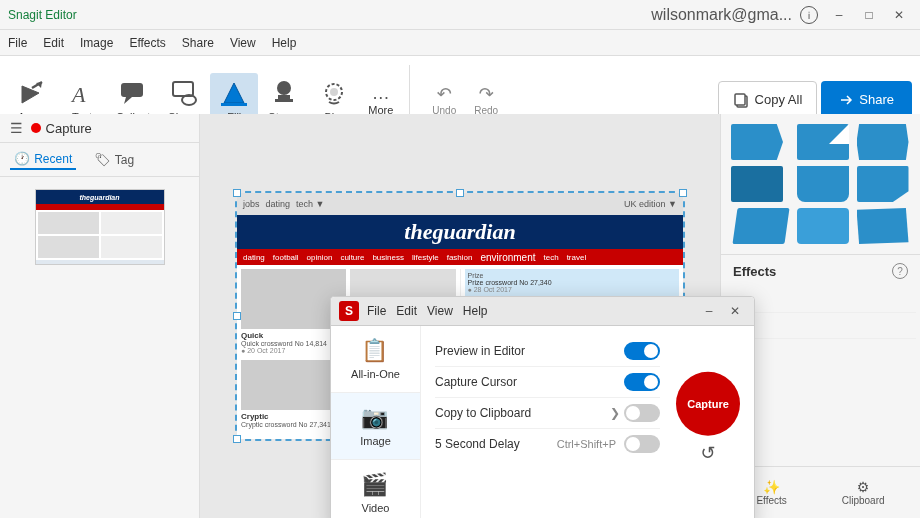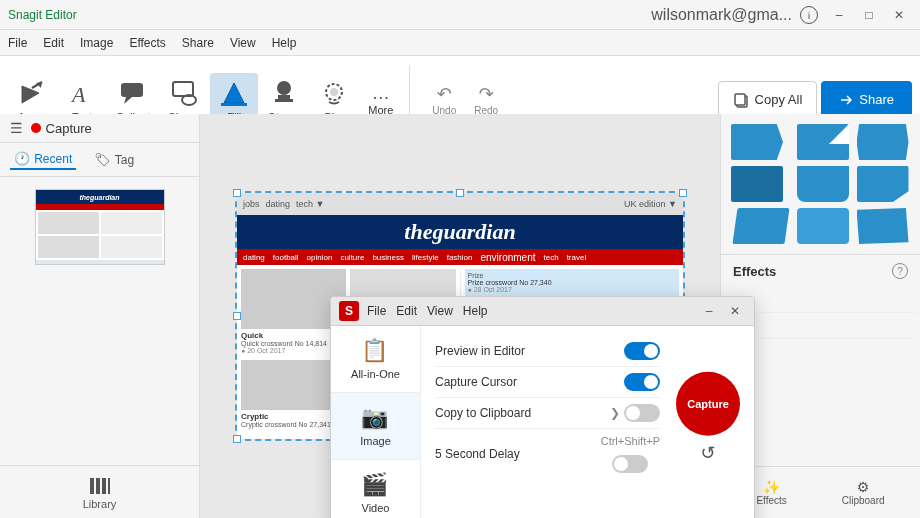--- a/index.html
+++ b/index.html
@@ -300,29 +300,20 @@
           <div style="display:grid;grid-template-columns:1fr 1fr;gap:2px;height:46px;overflow:hidden;">
             <div style="background:#ddd;"></div>
             <div style="background:#eee;"></div>
             <div style="background:#ddd;"></div>
             <div style="background:#eee;"></div>
           </div>
         </div>
       </div>
     </div>
   </div>
-  <div class="library-btn">
-    <svg width="24" height="24" viewBox="0 0 24 24">
-      <rect x="2" y="4" width="4" height="16" fill="#555"></rect>
-      <rect x="8" y="4" width="4" height="16" fill="#555"></rect>
-      <rect x="14" y="4" width="4" height="16" fill="#555"></rect>
-      <rect x="20" y="4" width="2" height="16" fill="#555"></rect>
-    </svg>
-    <span class="library-label">Library</span>
-  </div>
 </div>
 
 <div id="main-canvas">
   <div class="canvas-content">
     <div class="selection-box" style="width:450px;height:250px;">
       <div class="selection-handle handle-tl"></div>
       <div class="selection-handle handle-tr"></div>
       <div class="selection-handle handle-bl"></div>
       <div class="selection-handle handle-br"></div>
       <div class="selection-handle handle-t"></div>
@@ -488,21 +479,21 @@
         </div>
         <div class="popup-option">
           <span class="popup-option-label">Copy to Clipboard</span>
           <div style="display:flex;align-items:center;gap:4px;">
             <span class="popup-option-arrow">❯</span>
             <div class="toggle"></div>
           </div>
         </div>
         <div class="popup-option" style="border-bottom:none;">
           <span class="popup-option-label">5 Second Delay</span>
-          <div style="display:flex;align-items:center;gap:8px;flex-direction:column;">
+          <div style="display:flex;align-items:center;gap:8px;">
             <span class="popup-option-shortcut">Ctrl+Shift+P</span>
             <div class="toggle"></div>
           </div>
         </div>
       </div>
 
       <div style="position:absolute;right:14px;top:50%;transform:translateY(-60%);">
         <button class="capture-circle">
           <span>Capture</span>
         </button>

